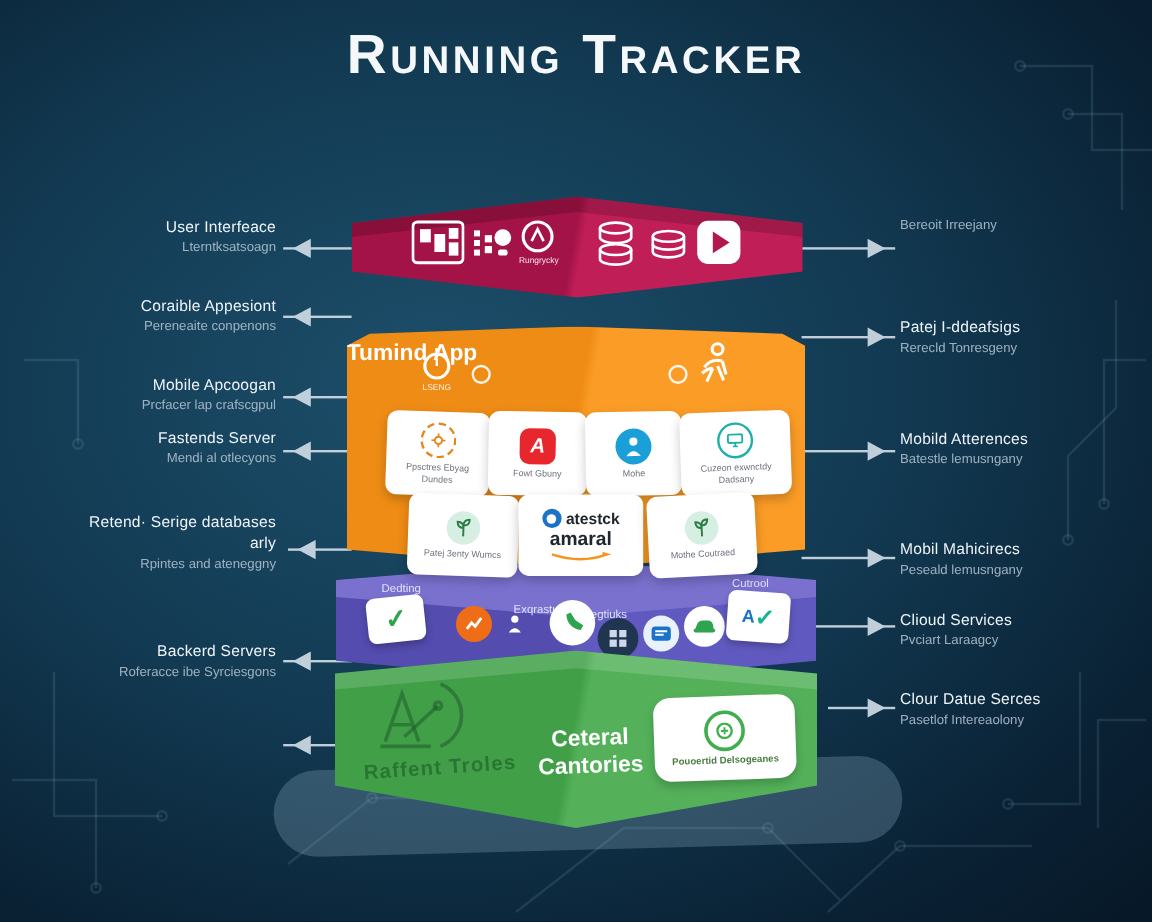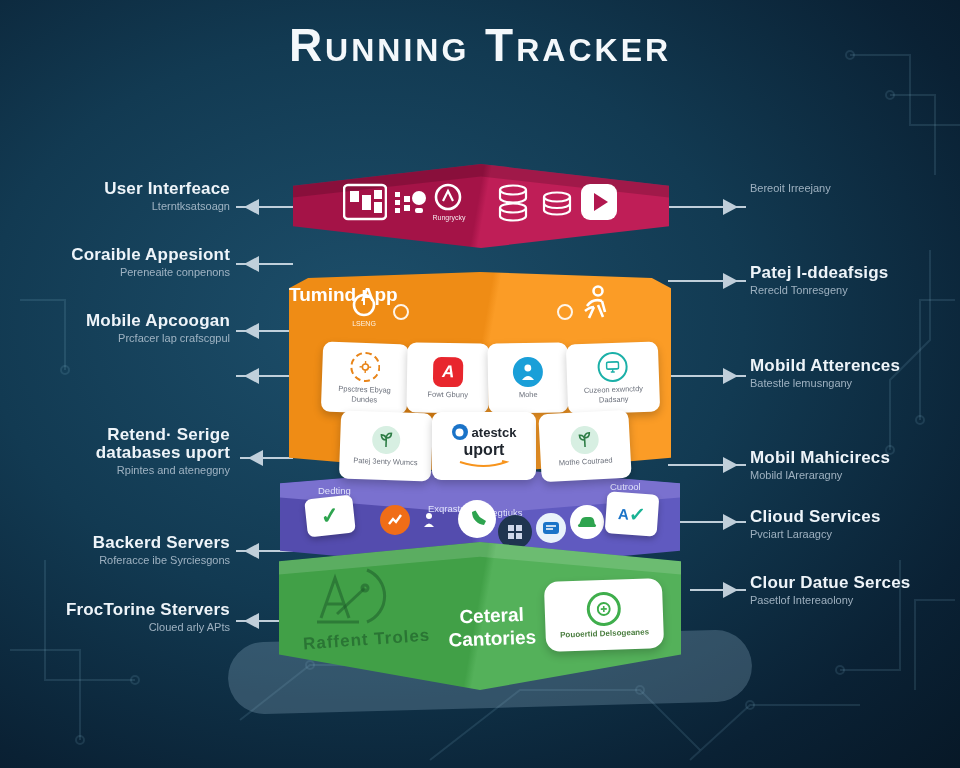--- a/index.html
+++ b/index.html
@@ -5,21 +5,21 @@
   html,body{margin:0;padding:0;}
   body{width:960px;height:768px;overflow:hidden;font-family:"Liberation Sans",sans-serif;background:#081b2b;}
   .canvas{position:relative;width:960px;height:768px;
     background:radial-gradient(ellipse at 38% 42%, #1d4f6b 0%, #123a52 45%, #0a2134 80%, #071827 100%);}
   .circuit{position:absolute;inset:0;z-index:0;}
   .title{position:absolute;top:18px;left:0;width:100%;text-align:center;margin:0;
     font-variant:small-caps;font-weight:800;font-size:46px;letter-spacing:3px;color:#f4f8fb;z-index:2;}
 
   
   .side-label{position:absolute;z-index:3;}
-  .side-label .lt{font-weight:bold;font-size:17px;color:#eef4f9;line-height:18px;letter-spacing:.2px;}
+  .side-label .lt{font-weight:normal;font-size:13px;color:#eef4f9;line-height:18px;letter-spacing:.2px;}
   .side-label .ls{font-size:11px;color:#b6c6d4;margin-top:2px;opacity:.85;line-height:13px;}
   .left-label{right:730px;text-align:right;width:190px;}
   .left-label.narrow{width:158px;}
   .right-label{left:750px;text-align:left;width:180px;}
   .right-label.narrow{width:150px;}
 
   
   .arrow{position:absolute;height:2px;background:#d3dfe9;z-index:3;opacity:.9;}
   .arrow .head{position:absolute;top:-7px;width:0;height:0;border-top:8px solid transparent;border-bottom:8px solid transparent;}
   .arrow-left .head{left:8px;border-right:15px solid #d3dfe9;}
@@ -117,47 +117,47 @@
     <div class="ls">Lterntksatsoagn</div>
   </div>
   <div class="side-label left-label" style="top:246px">
     <div class="lt">Coraible Appesiont</div>
     <div class="ls">Pereneaite conpenons</div>
   </div>
   <div class="side-label left-label" style="top:312px">
     <div class="lt">Mobile Apcoogan</div>
     <div class="ls">Prcfacer lap crafscgpul</div>
   </div>
+  <div class="side-label left-label" style="top:356px">
+    <div class="lt">Fastends Server</div>
+    <div class="ls">Mendi al otlecyons</div>
+  </div>
   <div class="side-label left-label narrow" style="top:426px">
-    <div class="lt">Retend· Serige databases uport</div>
+    <div class="lt">Retend· Serige databases arly</div>
     <div class="ls">Rpintes and ateneggny</div>
   </div>
   <div class="side-label left-label" style="top:534px">
     <div class="lt">Backerd Servers</div>
     <div class="ls">Roferacce ibe Syrciesgons</div>
   </div>
-  <div class="side-label left-label" style="top:601px">
-    <div class="lt">FrocTorine Stervers</div>
-    <div class="ls">Cloued arly APts</div>
-  </div>
 
   <div class="side-label right-label narrow" style="top:180px">
     <div class="ls">Bereoit Irreejany</div>
   </div>
   <div class="side-label right-label" style="top:264px">
     <div class="lt">Patej I-ddeafsigs</div>
     <div class="ls">Rerecld Tonresgeny</div>
   </div>
   <div class="side-label right-label" style="top:357px">
     <div class="lt">Mobild Atterences</div>
     <div class="ls">Batestle lemusngany</div>
   </div>
   <div class="side-label right-label" style="top:449px">
     <div class="lt">Mobil Mahicirecs</div>
-    <div class="ls">Mobild lAreraragny</div>
+    <div class="ls">Peseald lemusngany</div>
   </div>
   <div class="side-label right-label" style="top:574px">
     <div class="lt">Clour Datue Serces</div>
     <div class="ls">Pasetlof Intereaolony</div>
   </div>
   <div class="side-label right-label" style="top:508px">
     <div class="lt">Clioud Services</div>
     <div class="ls">Pvciart Laraagcy</div>
   </div>
 
@@ -384,21 +384,21 @@
   </div>
   <div class="card" style="left:432px;top:412px;width:98px;height:60px">
     <div style="display:flex;align-items:center;gap:4px">
       <div class="badge" style="width:16px;height:16px;background:#1a73c8">
         <svg width="9" height="9">
             <circle cx="4.5" cy="4.5" r="4" fill="#fff"></circle>
           </svg>
       </div>
       <span style="font-size:13px;font-weight:bold;color:#20262e">atestck</span>
     </div>
-    <span style="font-size:16px;font-weight:bold;color:#20262e;line-height:14px">uport</span>
+    <span style="font-size:16px;font-weight:bold;color:#20262e;line-height:14px">amaral</span>
     <svg width="52" height="8">
         <path d="M2 2 Q26 10 48 2 L44 1" fill="none" stroke="#f7941d" stroke-width="2"></path>
       </svg>
   </div>
   <div class="card" style="left:540px;top:412px;width:84px;height:60px;transform:rotate(-3deg)">
     <div class="badge" style="width:28px;height:28px;background:#d7efe2">
       <svg width="14" height="16">
           <path d="M7 15 V6 M7 8 Q2 8 2 3 Q7 3 7 8 M7 6 Q12 6 12 1 Q7 1 7 6" fill="none" stroke="#2e7d46" stroke-width="1.6"></path>
         </svg>
     </div>

